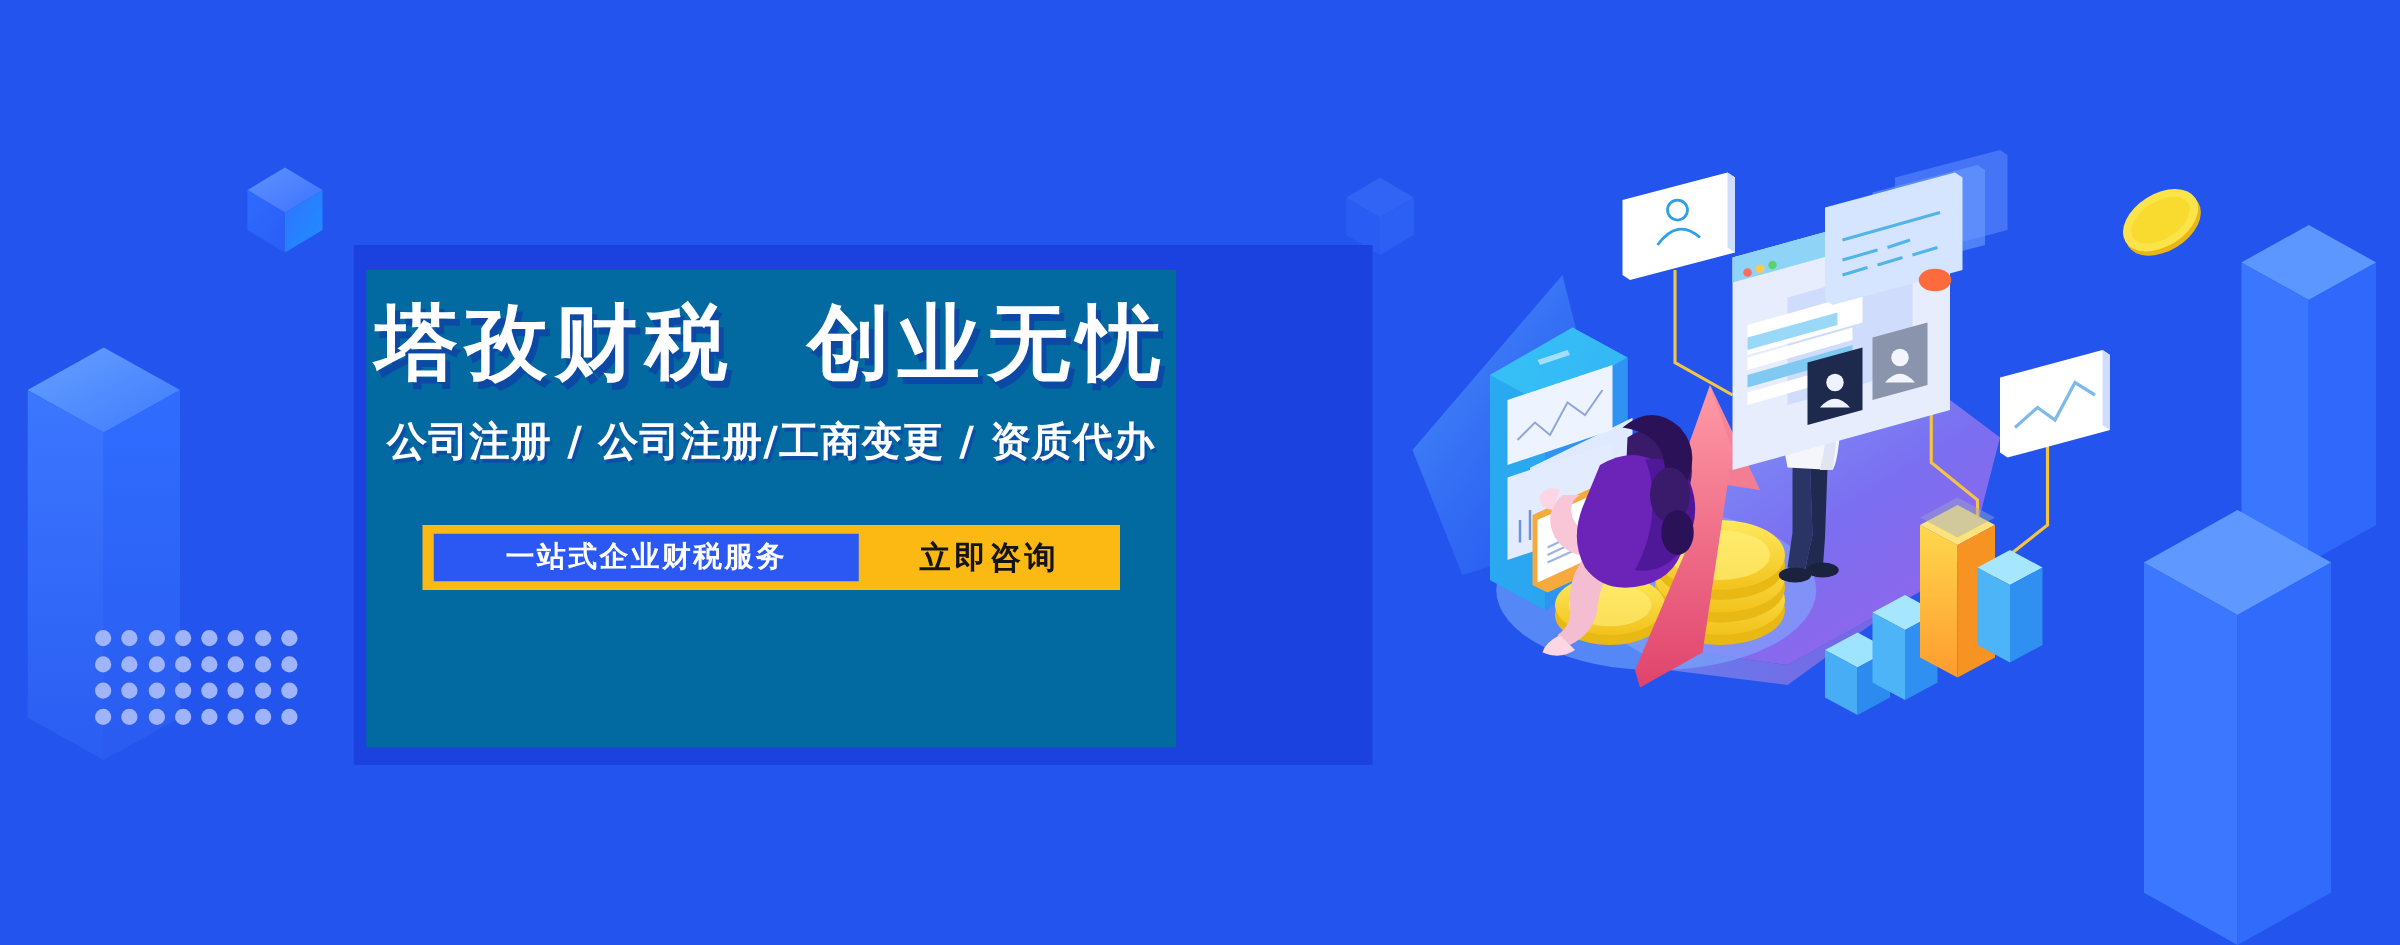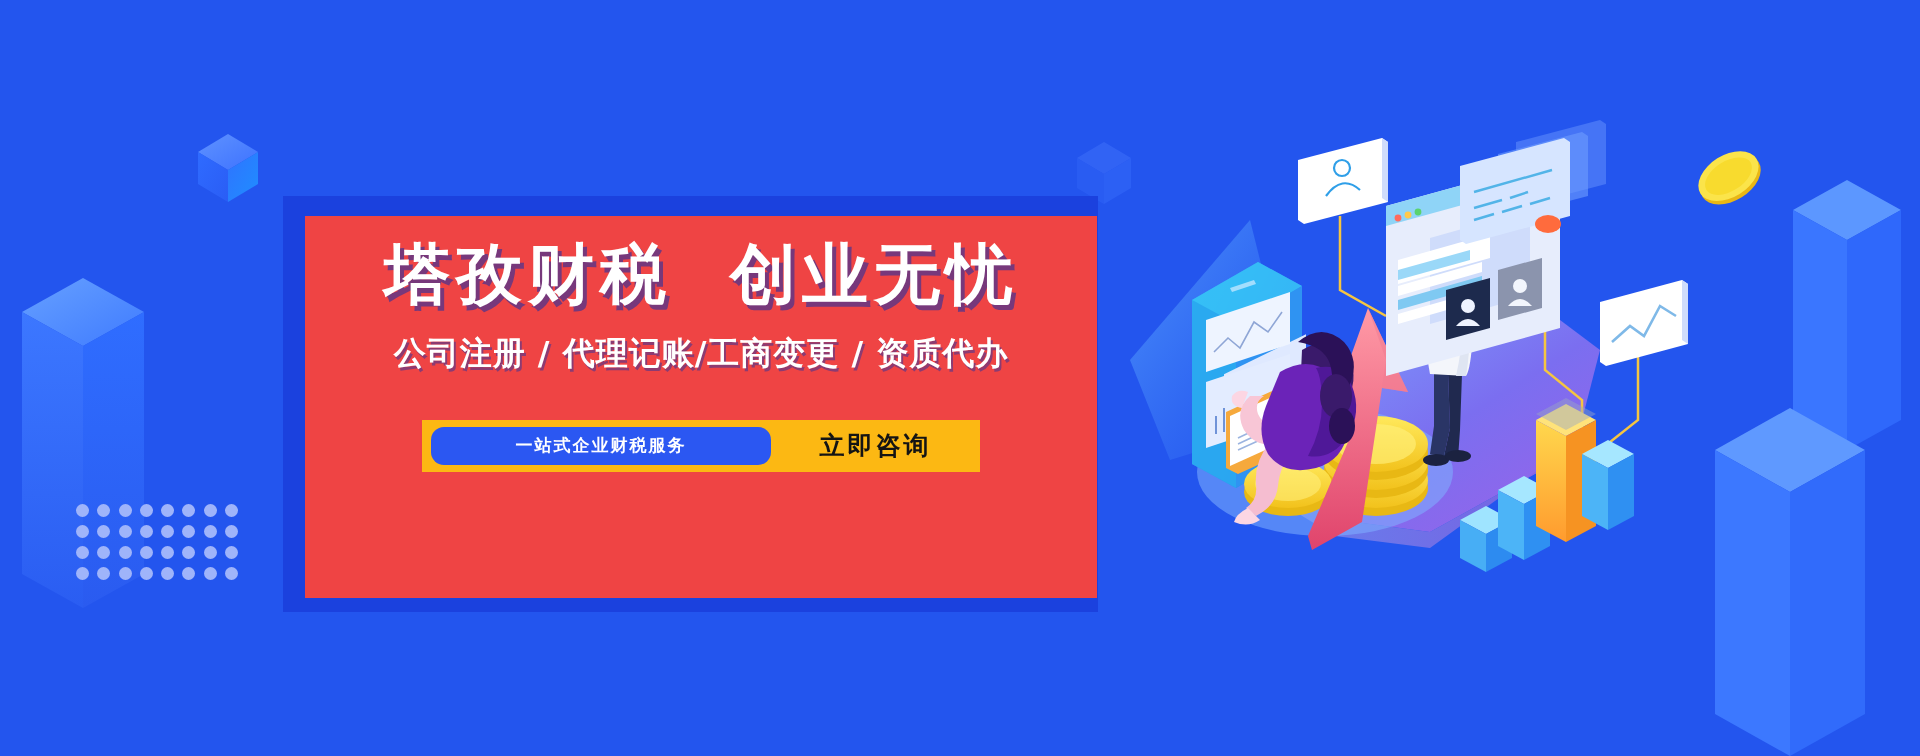--- a/index.html
+++ b/index.html
@@ -32,22 +32,22 @@
 
   .coin-mid   { left:995px;  top:452px; width:62px; height:62px; }
   .coin-right { left:1692px; top:140px; width:74px; height:74px; }
 
   
   .frame-outer {
     position:absolute; left:283px; top:196px; width:815px; height:416px;
     background:#1b41de;
   }
   .frame-inner {
-    position:absolute; left:22px; top:20px; width:792px; height:382px;
-    background:#ef4444;
+    position:absolute; left:10px; top:20px; width:648px; height:382px;
+    background:#0369a1;
   }
   .panel-content {
     position:absolute; left:0; top:0; width:100%; height:100%;
     display:flex; flex-direction:column; align-items:center;
   }
 
   .headline {
     margin-top:22px;
     color:#ffffff;
     font-size:66px;
@@ -77,24 +77,23 @@
     padding:0 0 0 0;
     width:558px;
   }
   .cta-tagbox {
     margin:7px 0 7px 9px;
     height:38px;
     width:340px;
     background:#2b57f2;
     display:flex; align-items:center; justify-content:center;
     color:#ffffff;
-    font-size:17px; font-weight:700; letter-spacing:2px;
+    font-size:23px; font-weight:700; letter-spacing:2px;
     font-family:"DejaVu Sans","Liberation Sans",sans-serif;
     white-space:pre;
-    border-radius:13px;
   }
   .cta-btn {
     flex:1;
     height:100%;
     display:flex; align-items:center; justify-content:center;
     color:#141414;
     font-size:25px; font-weight:700; letter-spacing:3px;
     font-family:"DejaVu Sans","Liberation Sans",sans-serif;
     cursor:pointer;
     white-space:pre;
@@ -441,21 +440,21 @@
       </g>
     </svg>
   </div>
 
   <div class="frame-outer">
     <div class="frame-inner">
       <div class="panel-content">
 
         <div class="headline">塔孜财税  创业无忧</div>
 
-        <div class="subline">公司注册 / 代理记账/工商变更 / 资质代办</div>
+        <div class="subline">公司注册 / 公司注册/工商变更 / 资质代办</div>
 
         <div class="cta-wrap">
           <div class="cta-tagbox">一站式企业财税服务</div>
           <div class="cta-btn">立即咨询</div>
         </div>
 
       </div>
     </div>
   </div>
 

